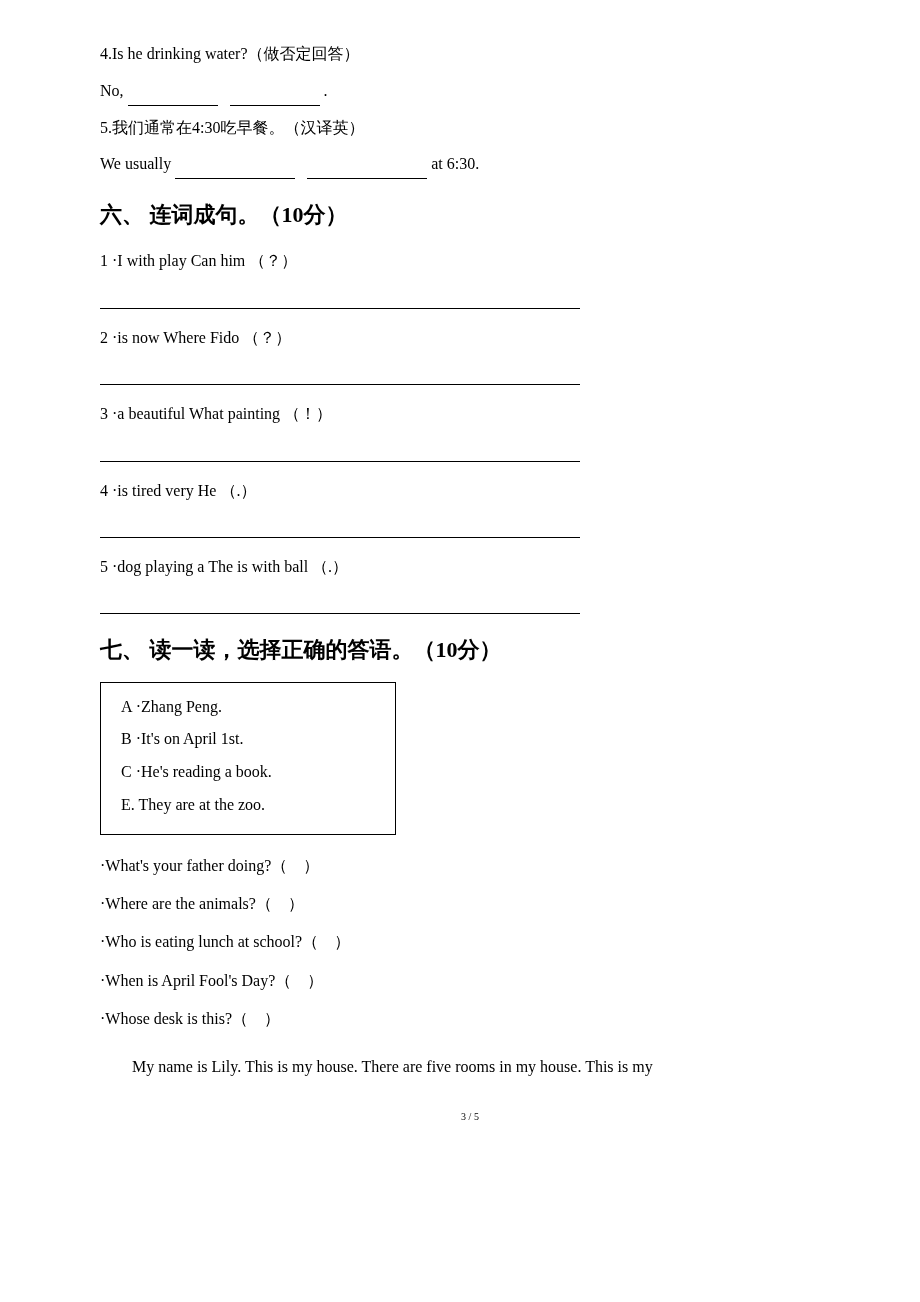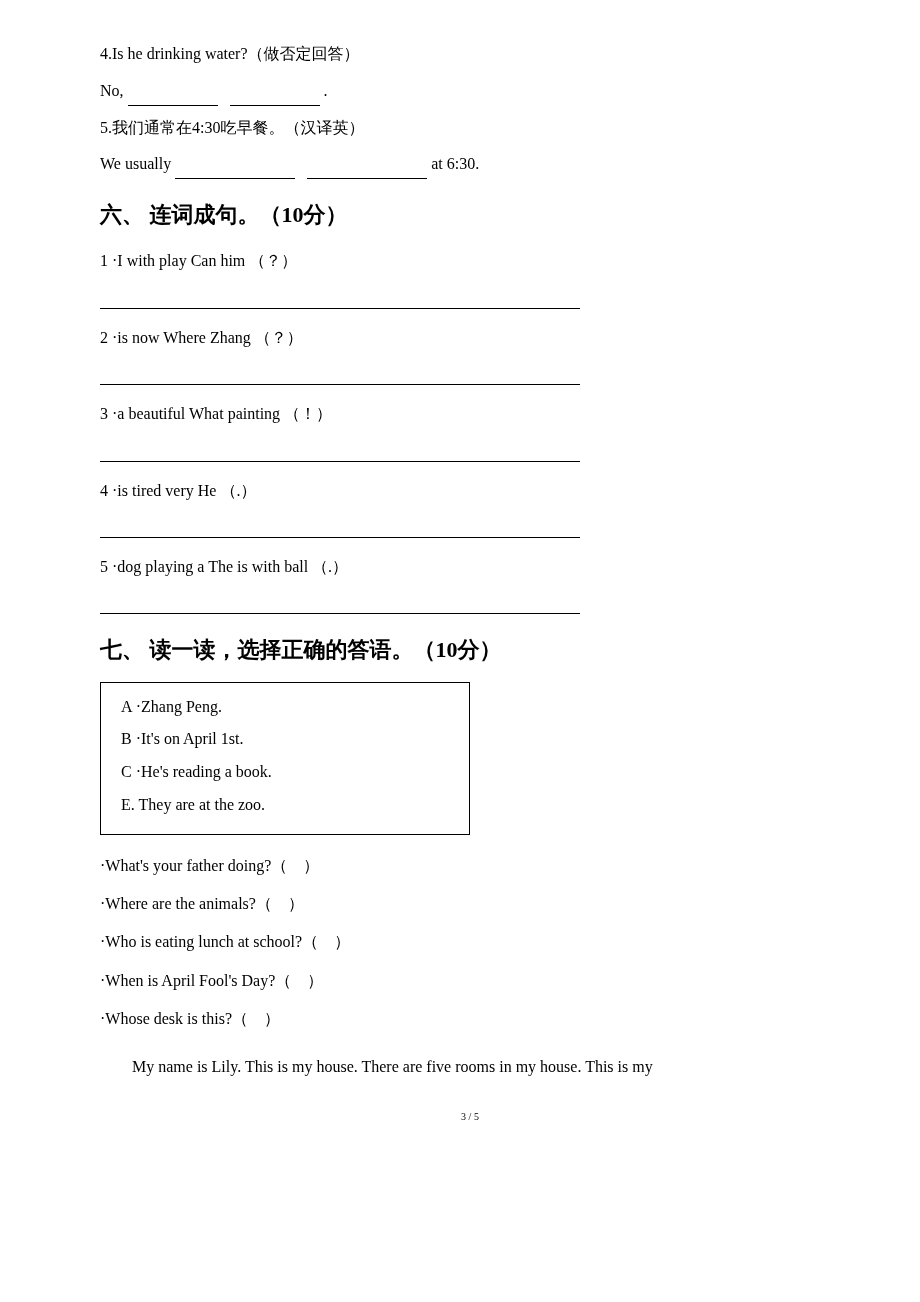--- a/index.html
+++ b/index.html
@@ -45,21 +45,21 @@
       border-bottom: 1px solid #000;
       width: 480px;
       margin: 6px 0 14px 0;
       height: 24px;
     }
     .answer-options-box {
       border: 1px solid #000;
       display: inline-block;
       padding: 10px 20px;
       margin-bottom: 16px;
-      width: 370px;
+      width: 296px;
     }
     .answer-options-box .line {
       margin-bottom: 4px;
     }
     .question-item {
       margin-bottom: 8px;
       line-height: 1.9;
     }
     .page-footer {
       text-align: center;
@@ -102,21 +102,21 @@
   </div>
 
   <div class="question-item">
     <span>1</span>
     <span>·I  with  play  Can  him （？）</span>
   </div>
   <span class="answer-line"></span>
 
   <div class="question-item">
     <span>2</span>
-    <span>·is  now  Where  Zhang （？）</span>
+    <span>·is  now  Where  Fido （？）</span>
   </div>
   <span class="answer-line"></span>
 
   <div class="question-item">
     <span>3</span>
     <span>·a  beautiful  What  painting （！）</span>
   </div>
   <span class="answer-line"></span>
 
   <div class="question-item">

